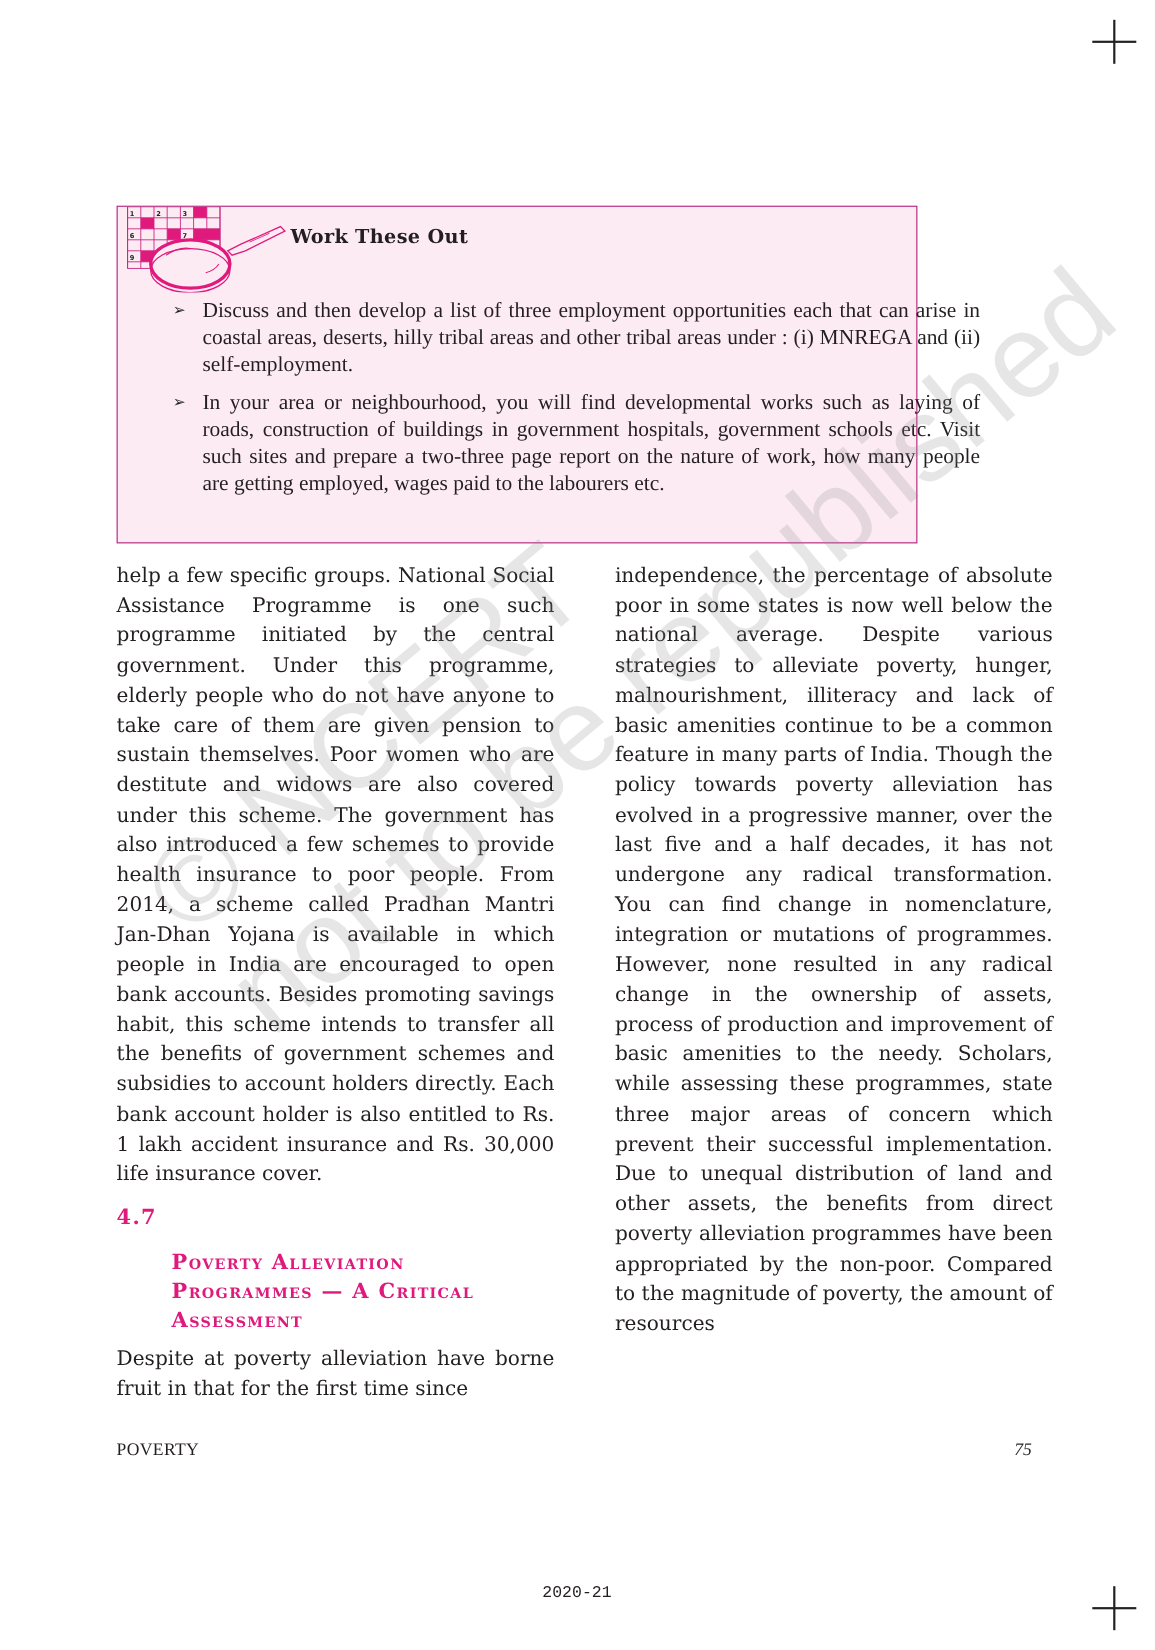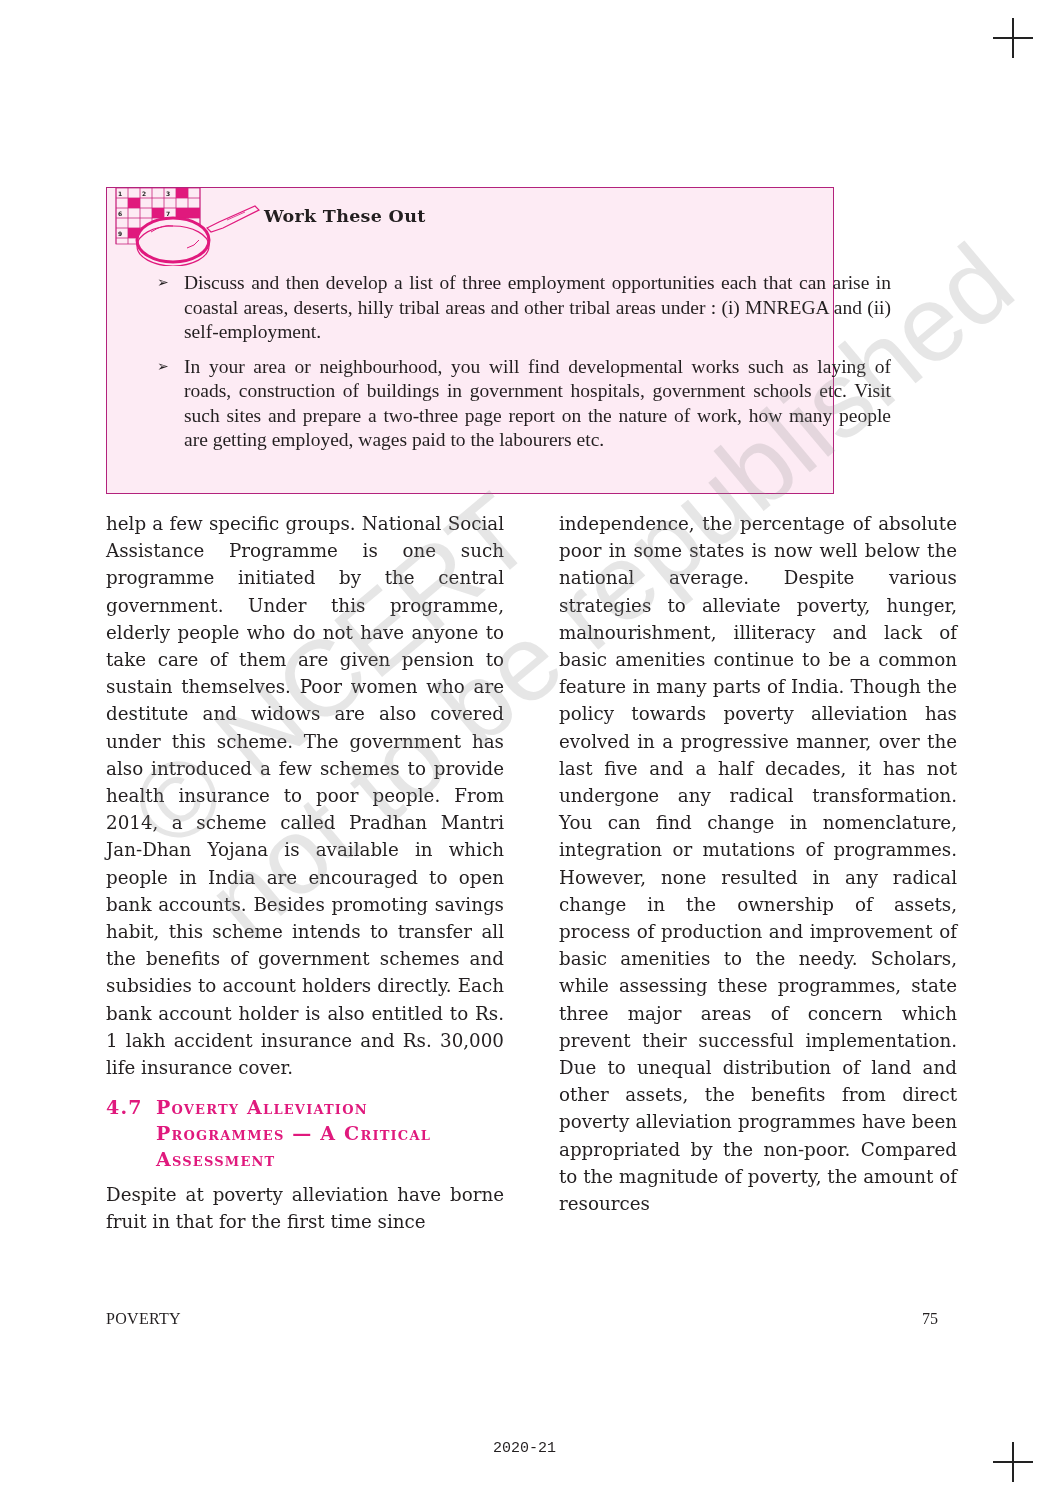--- a/index.html
+++ b/index.html
@@ -25,26 +25,26 @@
   .column { position:absolute; top:510px; width:398px; font-family:"DejaVu Serif", serif;
             font-size:18.3px; line-height:27.2px; text-align:justify; color:#231f20; }
   #col-left { left:106px; }
   #col-right { left:559px; width:398px; }
   .column p { margin:0; }
 
   .section-heading { margin:13px 0 9px 0; color:#e0197d; font-family:"DejaVu Serif", serif;
                      font-weight:bold; font-size:19px; line-height:26px; font-variant:small-caps;
                      letter-spacing:1.2px; display:flex;justify-content:space-between; }
   .section-heading .num { width:50px; flex:none; }
-  .section-heading .title { flex:1; text-align:left; }
+  .section-heading .title { flex:1; text-align:left;margin-top:41px; }
 
   .footer-left { position:absolute; left:106px; top:1310px; font-family:"Liberation Serif", serif;
                  font-size:16px; color:#231f20; letter-spacing:0.3px; }
   .footer-right { position:absolute; left:922px; top:1310px; font-family:"Liberation Serif", serif;
-                  font-size:16px; color:#231f20; }
+                  font-size:16px; color:#231f20;font-style:italic; }
   .year-stamp { position:absolute; left:493px; top:1440px; font-family:Liberation Mono, monospace;
                 font-size:15px; color:#231f20; }
 
   .watermark { position:absolute; left:110px; top:780px; width:1000px; transform:rotate(-40deg);
                transform-origin:left top; font-family:"Liberation Sans", sans-serif; pointer-events:none;
                color:rgba(140,140,140,0.22); font-size:108px; line-height:118px; white-space:nowrap; }
   .watermark span { display:block; }
 </style>
 </head>
 <body>

